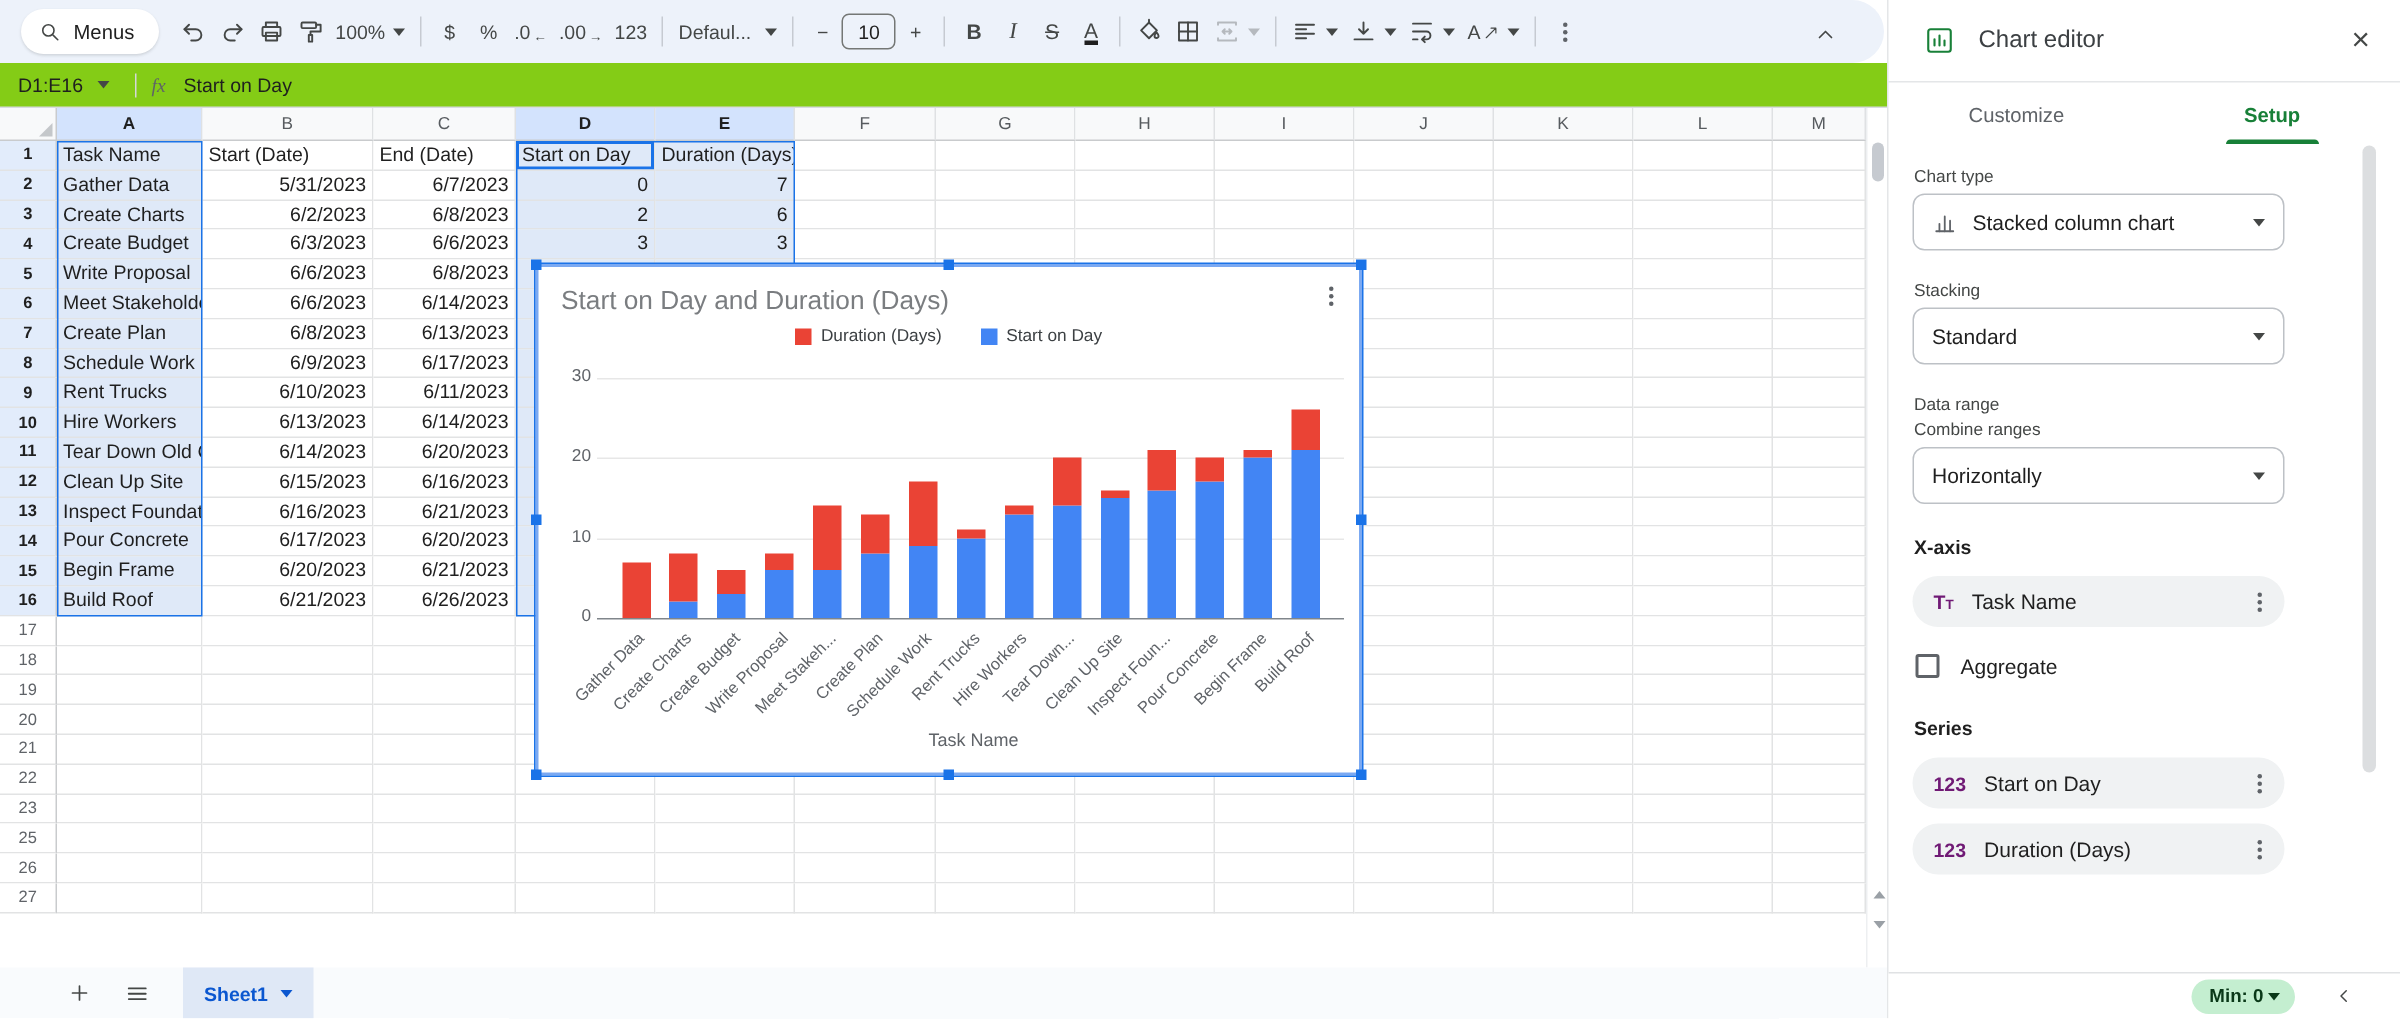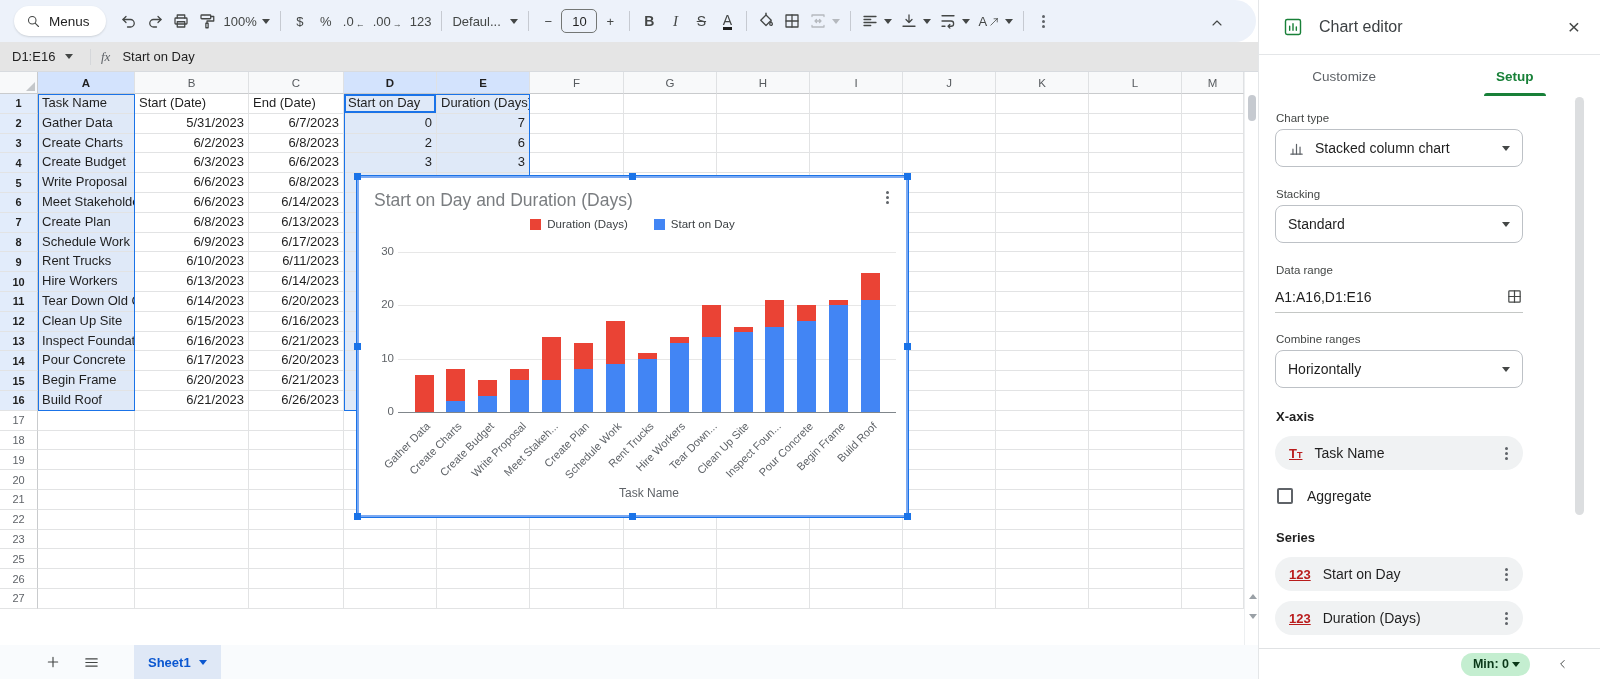--- a/index.html
+++ b/index.html
@@ -25,21 +25,21 @@
            border-top:5px solid currentColor; display:inline-block; margin-left:3px; }
   .b-bold { font-weight:700; font-size:14px; }
   .b-italic { font-style:italic; font-family:"Liberation Serif",serif; font-size:15px; }
   .b-strike { text-decoration:line-through; font-size:14px; }
   .b-color { font-size:14px; border-bottom:3px solid #1F1F1F; line-height:14px; }
   .mini-arrow { font-size:9px; margin-top:6px; }
   .grayed { color:#B5B9BE; }
   .toolbar-collapse { position:absolute; right:26px; top:9px; }
 
   
-  .formula-bar { position:absolute; left:0; top:42px; width:1258px; height:30px; background:#e5e5e5;
+  .formula-bar { position:absolute; left:0; top:42px; width:1258px; height:30px; background:#84cc16;
                  border-bottom:1px solid #D8DBDF; display:flex; align-items:center; }
   .name-box { width:76px; padding-left:12px; font-size:13px; color:#1F1F1F; display:flex; align-items:center; }
   .name-box .caret { color:#444746; margin-left:10px; }
   .fx-div { width:1px; height:16px; background:#D5D7DA; margin:0 10px 0 14px; }
   .fx { font-style:italic; font-family:"Liberation Serif",serif; color:#5F6368; font-size:13px; margin-right:12px; }
   .formula-text { font-size:13px; color:#1F1F1F; }
 
   
   .grid-area { position:absolute; left:0; top:72px; width:1244px; height:573px; overflow:hidden; background:#fff; }
   .ghead { display:flex; height:22px; }
@@ -87,21 +87,21 @@
   .vthumb { position:absolute; left:3px; top:23px; width:8px; height:26px; border-radius:4px; background:#C6CAD0; }
   .varrow { position:absolute; left:4px; width:0; height:0; border-left:4px solid transparent; border-right:4px solid transparent; }
   .varrow.up { top:522px; border-bottom:5px solid #9AA0A6; }
   .varrow.down { top:542px; border-top:5px solid #9AA0A6; }
 
   
   .tabbar { position:absolute; left:0; top:645px; width:1258px; height:34px; background:#F9FBFD; display:flex; align-items:center; }
   .tabbar .tbtn { color:#444746; }
   .add-sheet { margin-left:40px; font-size:19px; }
   .all-sheets { margin-left:12px; }
-  .sheet-tab { margin-left:30px; height:34px; padding:0 14px; background:#DFE8F6; display:flex; align-items:center; gap:8px; cursor:pointer; }
+  .sheet-tab { margin-left:18px; height:34px; padding:0 14px; background:#DFE8F6; display:flex; align-items:center; gap:8px; cursor:pointer; }
   .sheet-tab span { font-size:13px; font-weight:700; color:#0B57D0; }
   .sheet-tab .caret { color:#0B57D0; margin:0; }
 
   
   .panel { position:absolute; left:1258px; top:0; width:342px; height:679px; background:#fff; border-left:1px solid #E4E6E8; }
   .p-head { position:absolute; left:0; top:0; width:100%; height:55px; display:flex; align-items:center; padding:0 20px 0 24px; border-bottom:1px solid #E4E6E8; }
   .p-title { font-size:16px; color:#3C4043; margin-left:16px; flex:1; }
   .p-close { font-size:21px; color:#444746; cursor:pointer; line-height:20px; }
   .p-tabs { position:absolute; left:0; top:56px; width:100%; height:40px; display:flex; }
   .p-tab { width:50%; display:flex; align-items:center; justify-content:center; font-size:13.5px; color:#5F6368; cursor:pointer; position:relative; }
@@ -112,21 +112,21 @@
   .p-select { width:248px; height:38px; border:1px solid #BDC1C6; border-radius:8px; display:flex; align-items:center;
               padding:0 12px; gap:10px; cursor:pointer; margin-bottom:21px; }
   .p-select-val { flex:1; font-size:14px; color:#1F1F1F; }
   .p-select .caret { color:#444746; }
   .p-rangefield { width:248px; height:32px; border-bottom:1px solid #C4C7C5; display:flex; align-items:center; margin-bottom:20px; cursor:text; }
   .p-rangefield span.val { flex:1; font-size:14px; color:#1F1F1F; }
   .p-section { font-size:13px; font-weight:700; color:#1F1F1F; margin:3px 0 12px 1px; }
   .p-chip { width:248px; height:34px; border-radius:17px; background:#F0F2F3; display:flex; align-items:center;
             padding:0 8px 0 14px; gap:12px; cursor:pointer; margin-bottom:10px; }
   .chip-label { flex:1; font-size:14px; color:#1F1F1F; }
-  .chip-ic { font-weight:700; color:#b91c1c; font-size:13px; flex:none;text-decoration:underline; }
+  .chip-ic { font-weight:700; color:#701a75; font-size:13px; flex:none; }
   .chip-ic .tt-small { font-size:9px; }
   .kebab { width:18px; height:20px; display:flex; flex-direction:column; align-items:center; justify-content:center; gap:2px; cursor:pointer; }
   .kebab i { width:3px; height:3px; border-radius:50%; background:#5F6368; }
   .p-check { display:flex; align-items:center; gap:14px; margin:18px 0 26px 2px; cursor:pointer; }
   .cbox { width:16px; height:16px; border:2px solid #5F6368; border-radius:2px; background:#fff; }
   .p-check span.lbl { font-size:14px; color:#1F1F1F; }
   .p-scrollthumb { position:absolute; right:16px; top:97px; width:9px; height:418px; border-radius:5px; background:#DCDEE0; }
   .p-foot { position:absolute; left:0; bottom:0; width:100%; height:31px; border-top:1px solid #E0E2E4; background:#fff;
             display:flex; align-items:center; justify-content:flex-end; gap:26px; padding-right:30px; }
   .min-pill { height:23px; background:#C4EED0; border-radius:12px; padding:0 10px 0 12px; display:flex; align-items:center; cursor:pointer; }
@@ -938,27 +938,20 @@
           </svg>
         <span class="p-select-val">Stacked column chart</span>
         <span class="caret"></span>
       </div>
       <div class="p-label">Stacking</div>
       <div class="p-select">
         <span class="p-select-val">Standard</span>
         <span class="caret"></span>
       </div>
       <div class="p-label">Data range</div>
-      <div class="p-rangefield">
-        <span class="val">A1:A16,D1:E16</span>
-        <svg class="ic" width="17" height="17" viewBox="0 0 24 24">
-            <rect x="4" y="4" width="16" height="16" rx="1"></rect>
-            <path d="M12 4 V20 M4 12 H20"></path>
-          </svg>
-      </div>
       <div class="p-label">Combine ranges</div>
       <div class="p-select">
         <span class="p-select-val">Horizontally</span>
         <span class="caret"></span>
       </div>
       <div class="p-section">X-axis</div>
       <div class="p-chip">
         <span class="chip-ic"><span>T</span><span class="tt-small">T</span></span>
         <span class="chip-label">Task Name</span>
         <span class="kebab">

